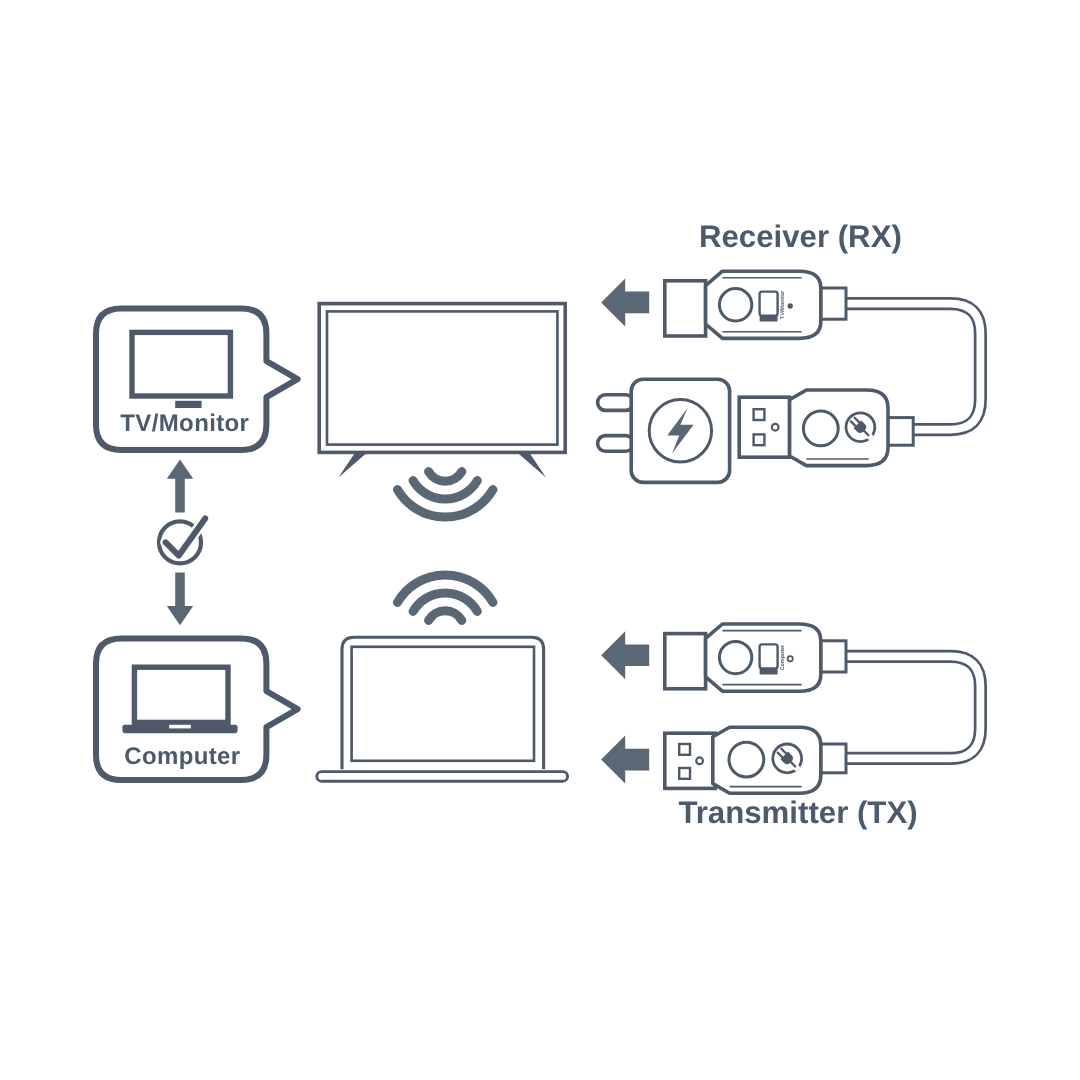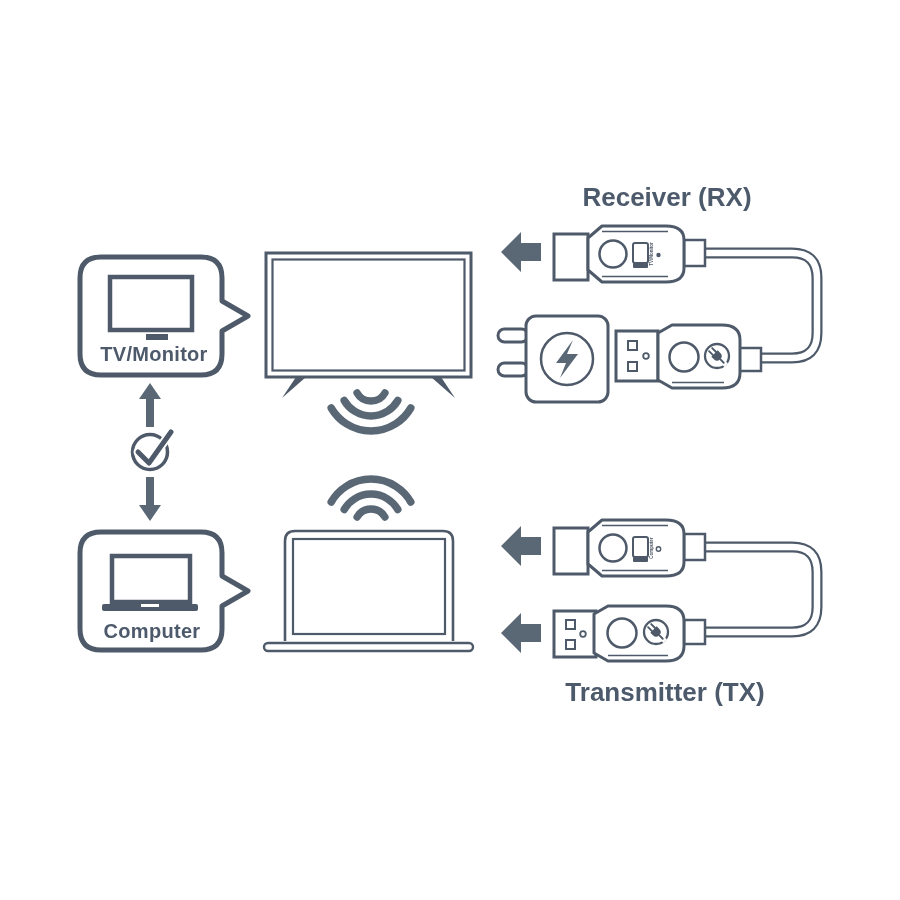--- a/index.html
+++ b/index.html
@@ -166,16 +166,16 @@
         <circle cx="583" cy="634" r="2.8" class="o" stroke-width="1.8"></circle>
         <path class="s" stroke-width="3" stroke-linejoin="round" d="M594 614 L608 606 H666 Q684 606 684 621 V646 Q684 661 666 661 H608 L594 653 Z"></path>
         <line class="seam" x1="608" y1="655.5" x2="668" y2="655.5"></line>
         <circle cx="622" cy="633" r="14.5" class="o" stroke-width="2.5"></circle>
         <use href="#pwr" x="642" y="618" width="28" height="28"></use>
       </g>
     </g>
   </svg>
 
   <div class="lbl title" style="left:667px;top:197px;">Receiver (RX)</div>
-  <div class="lbl title" style="left:665px;top:692px;">Transmitter (TX)</div>
+  <div class="lbl title" style="left:665px;top:677px;">Transmitter (TX)</div>
   <div class="lbl bubble-lbl" style="left:154px;top:354px;">TV/Monitor</div>
   <div class="lbl bubble-lbl" style="left:152px;top:631px;">Computer</div>
 </div>
 
 </body></html>

